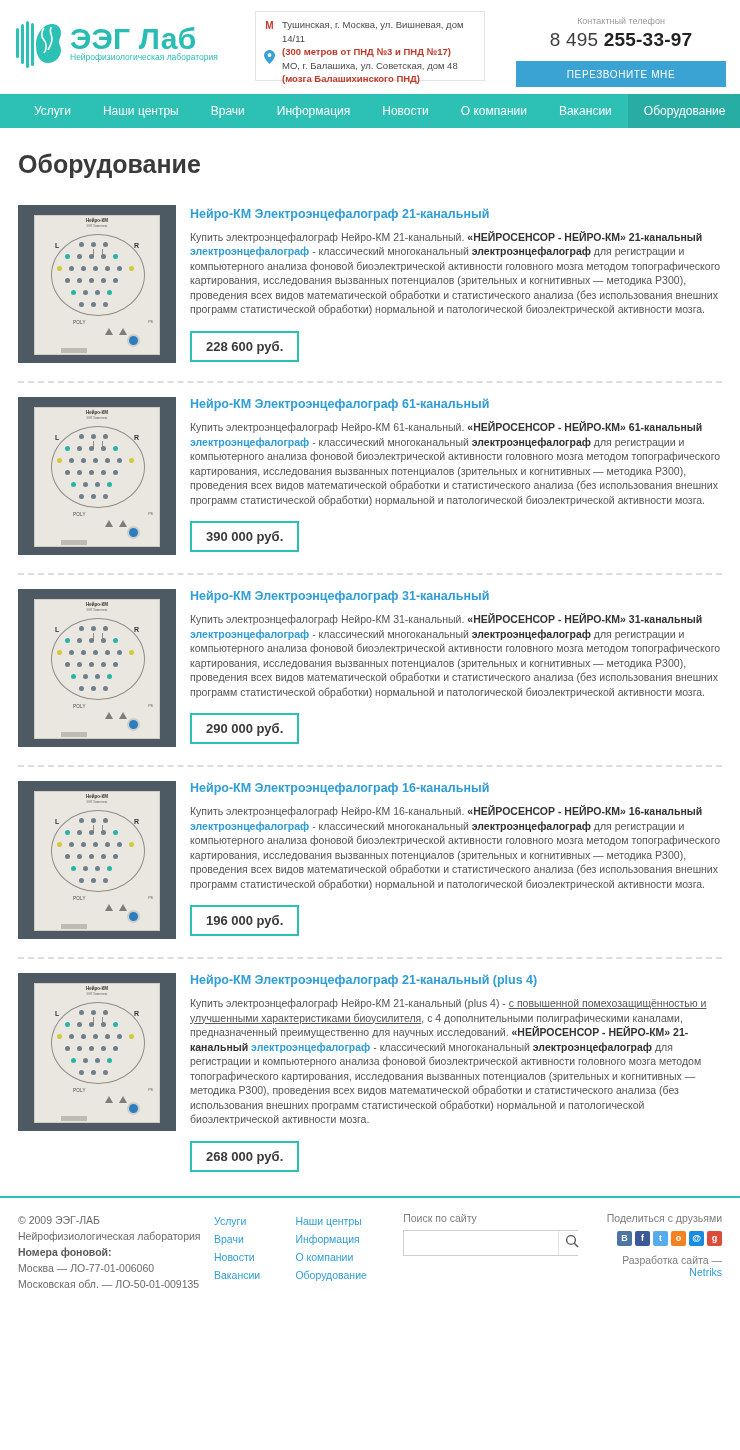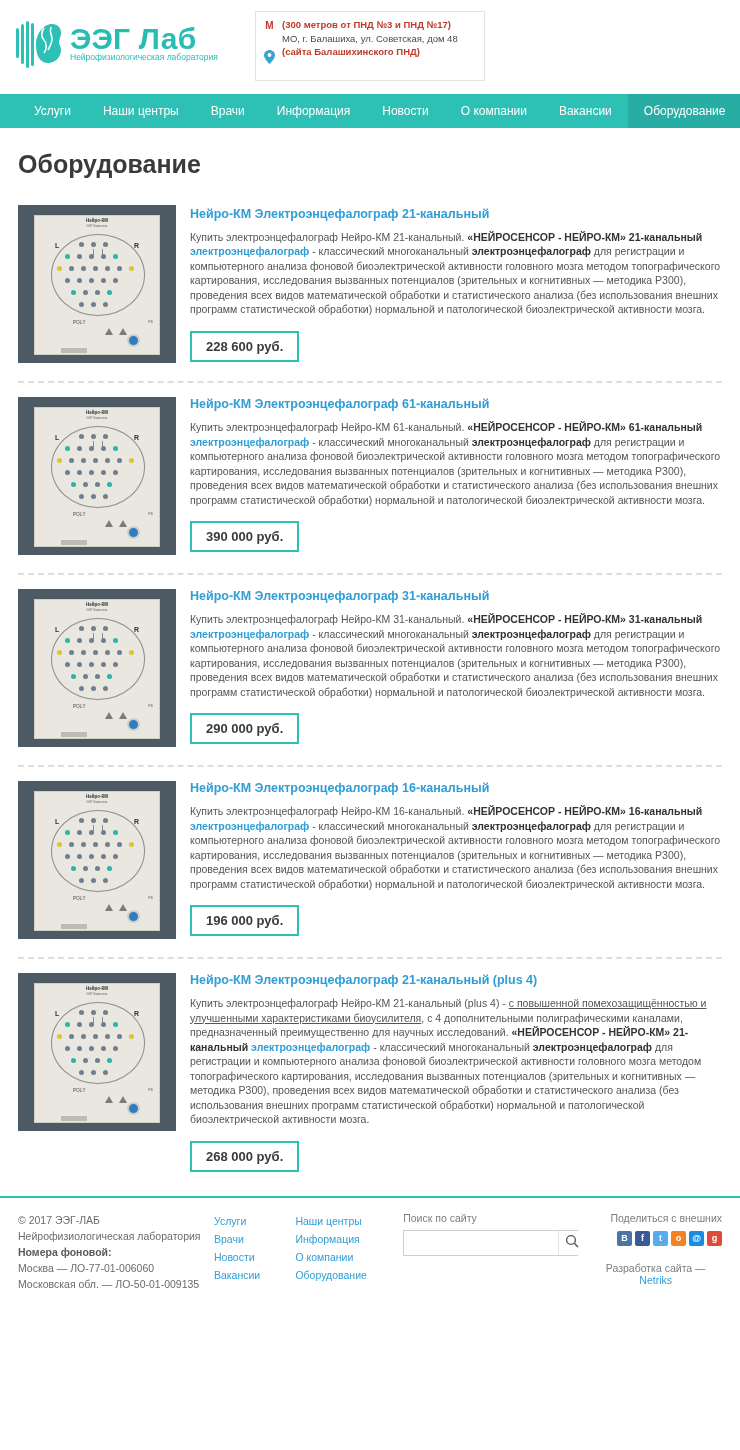--- a/index.html
+++ b/index.html
@@ -128,21 +128,21 @@
     width:30px; background:#fff; border:none; border-left:1px solid #e3e3e3;
     cursor:pointer; display:flex; align-items:center; justify-content:center;
   }
   .f-social { flex:1 1 auto; text-align:right; }
   .f-social-label { color:#7d7d7d; margin-bottom:7px; }
   .soc-row { display:flex; justify-content:flex-end; gap:3px; }
   .soc {
     width:15px; height:15px; border-radius:2px; color:#fff; font-size:9px;
     font-weight:bold; line-height:15px; text-align:center; cursor:pointer;
   }
-  .dev-by { margin-top:16px; color:#7d7d7d;text-align:center; }
+  .dev-by { margin-top:8px; color:#7d7d7d; }
   .dev-by a { color:#2f9ed6; text-decoration:none; }
 </style>
 </head>
 <body>
 
 <div class="page">
 
   <div class="header">
 
     <div class="logo-wrap">
@@ -166,25 +166,33 @@
     </div>
 
     <div class="addr-box">
       <div class="addr-icon-m">M</div>
       <div class="addr-icon-pin">
         <svg width="11" height="14" viewBox="0 0 11 14">
           <path d="M5.5 0C2.5 0 0 2.3 0 5.2 0 9 5.5 14 5.5 14S11 9 11 5.2C11 2.3 8.5 0 5.5 0z" fill="#3ba3d4"></path>
           <circle cx="5.5" cy="5" r="1.9" fill="#ffffff"></circle>
         </svg>
       </div>
+      <div>Тушинская, г. Москва, ул. Вишневая, дом 14/11</div>
       <div class="addr-line-b">(300 метров от ПНД №3 и ПНД №17)</div>
       <div>МО, г. Балашиха, ул. Советская, дом 48</div>
-      <div class="addr-line-b">(сайта Балашихинского ПНД)</div>
-    </div>
-
+      <div class="addr-line-b">(мозга Балашихинского ПНД)</div>
+    </div>
+
+    <div class="contact">
+      <div class="contact-label">Контактный телефон</div>
+      <div class="contact-phone">
+        <span>8 495 </span><b>255-33-97</b>
+      </div>
+      <button class="callback-btn">ПЕРЕЗВОНИТЕ МНЕ</button>
+    </div>
   </div>
 
   <div class="nav">
     <div class="nav-item">Услуги</div>
     <div class="nav-item">Наши центры</div>
     <div class="nav-item">Врачи</div>
     <div class="nav-item">Информация</div>
     <div class="nav-item">Новости</div>
     <div class="nav-item">О компании</div>
     <div class="nav-item">Вакансии</div>
@@ -437,21 +445,21 @@
               <div class="dev-pn">PS</div>
             </div>
           </div>
           <div class="prod-body"><div class="prod-title">Нейро-КМ Электроэнцефалограф 21-канальный (plus 4)</div><div class="prod-desc">Купить электроэнцефалограф Нейро-КМ 21-канальный (plus 4) - <u>с повышенной помехозащищённостью и улучшенными характеристиками биоусилителя</u>, с 4 дополнительными полиграфическими каналами, предназначенный преимущественно для научных исследований. <b>«НЕЙРОСЕНСОР - НЕЙРО-КМ» 21-канальный <span class="blue" style="color: rgb(47, 158, 214);">электроэнцефалограф</span></b> - классический многоканальный <b>электроэнцефалограф</b> для регистрации и компьютерного анализа фоновой биоэлектрической активности головного мозга методом топографического картирования, исследования вызванных потенциалов (зрительных и когнитивных — методика Р300), проведения всех видов математической обработки и статистического анализа (без использования внешних программ статистической обработки) нормальной и патологической биоэлектрической активности мозга.</div><div class="price">268 000 руб.</div></div>
         </div>
       </div>
   </div>
 
   <div class="footer">
     <div class="f-col-1">
-      <div>© 2017 ЭЭГ-ЛАБ</div>
+      <div>© 2009 ЭЭГ-ЛАБ</div>
       <div>Нейрофизиологическая лаборатория</div>
       <div class="strong">Номера фоновой:</div>
       <div>Москва — ЛО-77-01-006060</div>
       <div>Московская обл. — ЛО-50-01-009135</div>
     </div>
 
     <div class="f-links">
       <a>Услуги</a>
       <a>Врачи</a>
       <a>Новости</a>
@@ -474,21 +482,21 @@
             <svg width="14" height="14" viewBox="0 0 14 14">
               <circle cx="6" cy="6" r="4.4" stroke="#5a5a5a" stroke-width="1.4" fill="none"></circle>
               <line x1="9.3" y1="9.3" x2="13" y2="13" stroke="#5a5a5a" stroke-width="1.6"></line>
             </svg>
           </span>
         </button>
       </div>
     </div>
 
     <div class="f-social">
-      <div class="f-social-label">Поделиться с внешних</div>
+      <div class="f-social-label">Поделиться с друзьями</div>
       <div class="soc-row" id="soc-row">
           <div class="soc" style="background: rgb(76, 117, 163);">В</div>
           <div class="soc" style="background: rgb(59, 89, 152);">f</div>
           <div class="soc" style="background: rgb(85, 172, 238);">t</div>
           <div class="soc" style="background: rgb(245, 130, 32);">о</div>
           <div class="soc" style="background: rgb(22, 141, 226);">@</div>
           <div class="soc" style="background: rgb(221, 75, 57);">g</div>
         </div>
       <div class="dev-by">
         <span>Разработка сайта — </span><a>Netriks</a>

